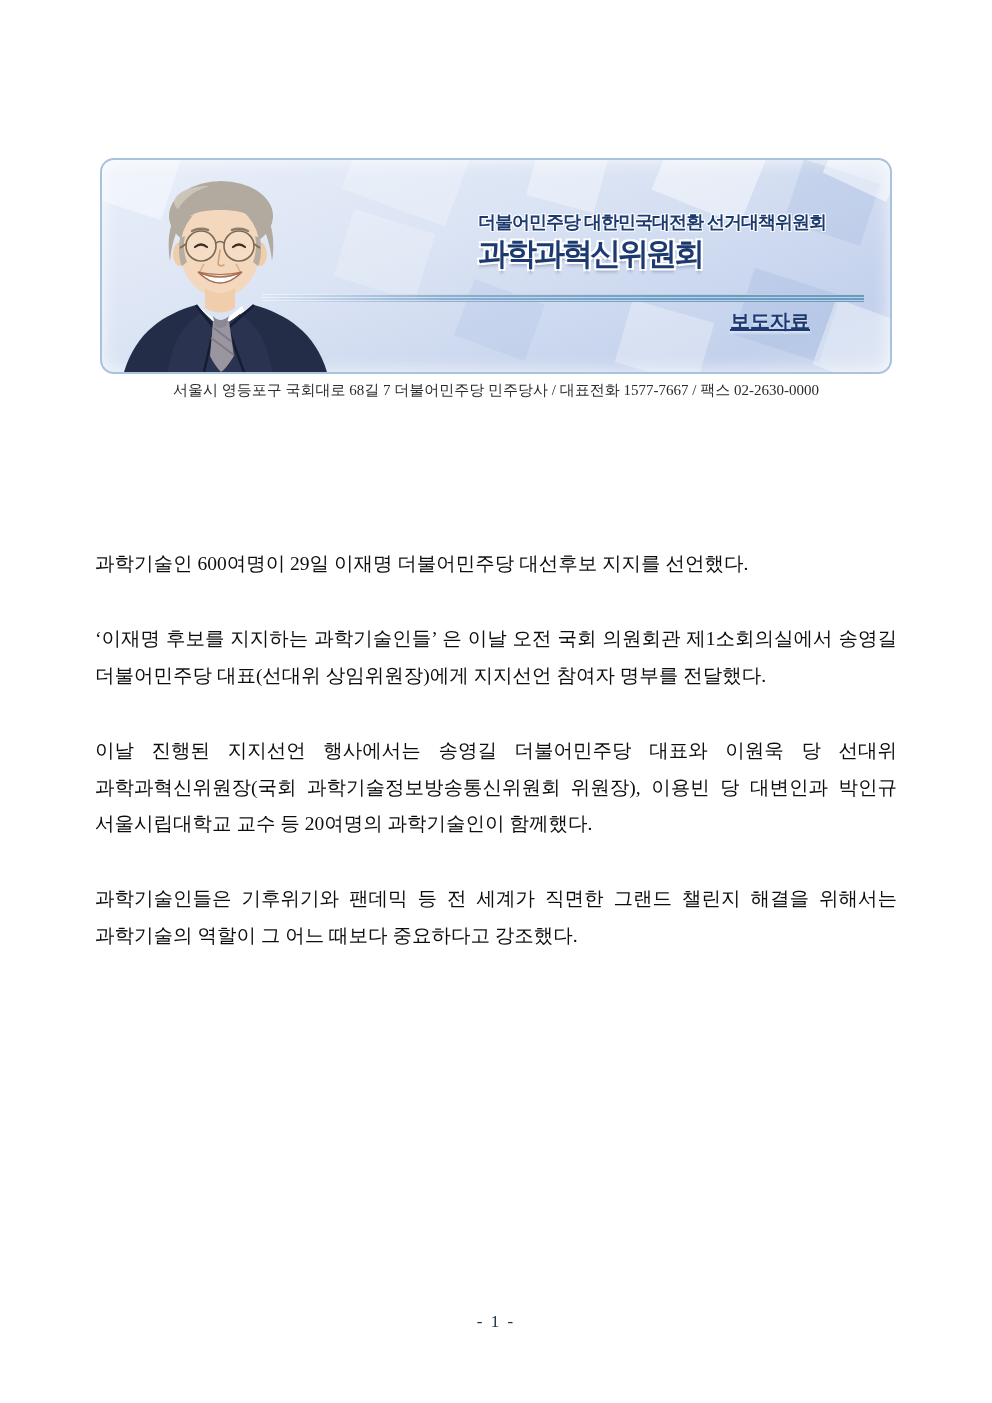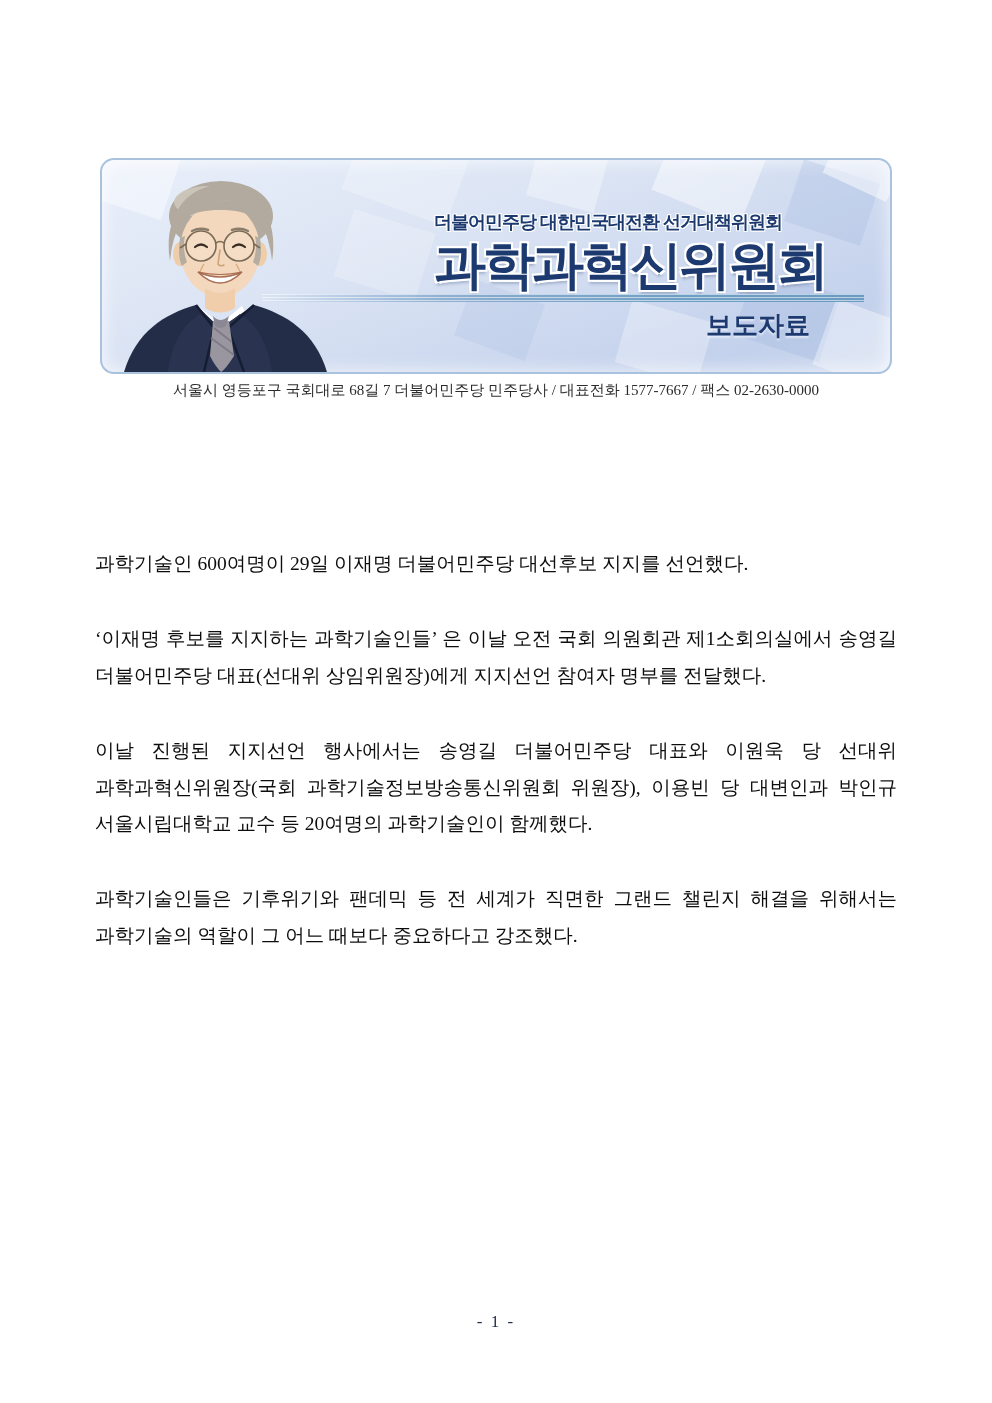--- a/index.html
+++ b/index.html
@@ -43,34 +43,35 @@
     font-family:"Liberation Sans","DejaVu Sans",sans-serif;
     color:#1c3a70;
     margin-top:18px;
   }
   .org-line{
     font-size:18px;font-weight:700;letter-spacing:-1px;
     text-shadow:-1px -1px 0 #fff,1px -1px 0 #fff,-1px 1px 0 #fff,1px 1px 0 #fff;
     margin-bottom:4px;
   }
   .committee{
-    font-size:52px;font-weight:800;letter-spacing:-3px;line-height:1.05;
+    font-size:31px;font-weight:800;letter-spacing:-3px;line-height:1.05;
     text-shadow:-2px -2px 0 #fff,2px -2px 0 #fff,-2px 2px 0 #fff,2px 2px 0 #fff,0 4px 3px rgba(70,90,130,.35);
   }
   .divider-bar{
     position:absolute;left:160px;right:26px;top:134px;height:8px;
     background:
       repeating-linear-gradient(180deg,rgba(255,255,255,.55) 0 1px,rgba(255,255,255,0) 1px 3px),
       linear-gradient(90deg,rgba(140,175,210,0) 0%,rgba(120,160,200,.75) 30%,#6f9fc4 70%,#6b9bc2 100%);
   }
   .doc-type{
     position:absolute;right:80px;top:148px;
     font-family:"Liberation Sans","DejaVu Sans",sans-serif;
-    font-size:26px;font-weight:700;letter-spacing:0px;color:#1c3a70;
+    font-size:20px;font-weight:700;letter-spacing:0px;color:#1c3a70;
     text-shadow:0 2px 2px rgba(255,255,255,.6);
+    text-decoration:underline;
   }
 
   
   .address{
     position:absolute;left:0;top:381px;width:100%;
     text-align:center;
     font-size:15px;color:#2b2b2b;letter-spacing:0px;
   }
 
   

